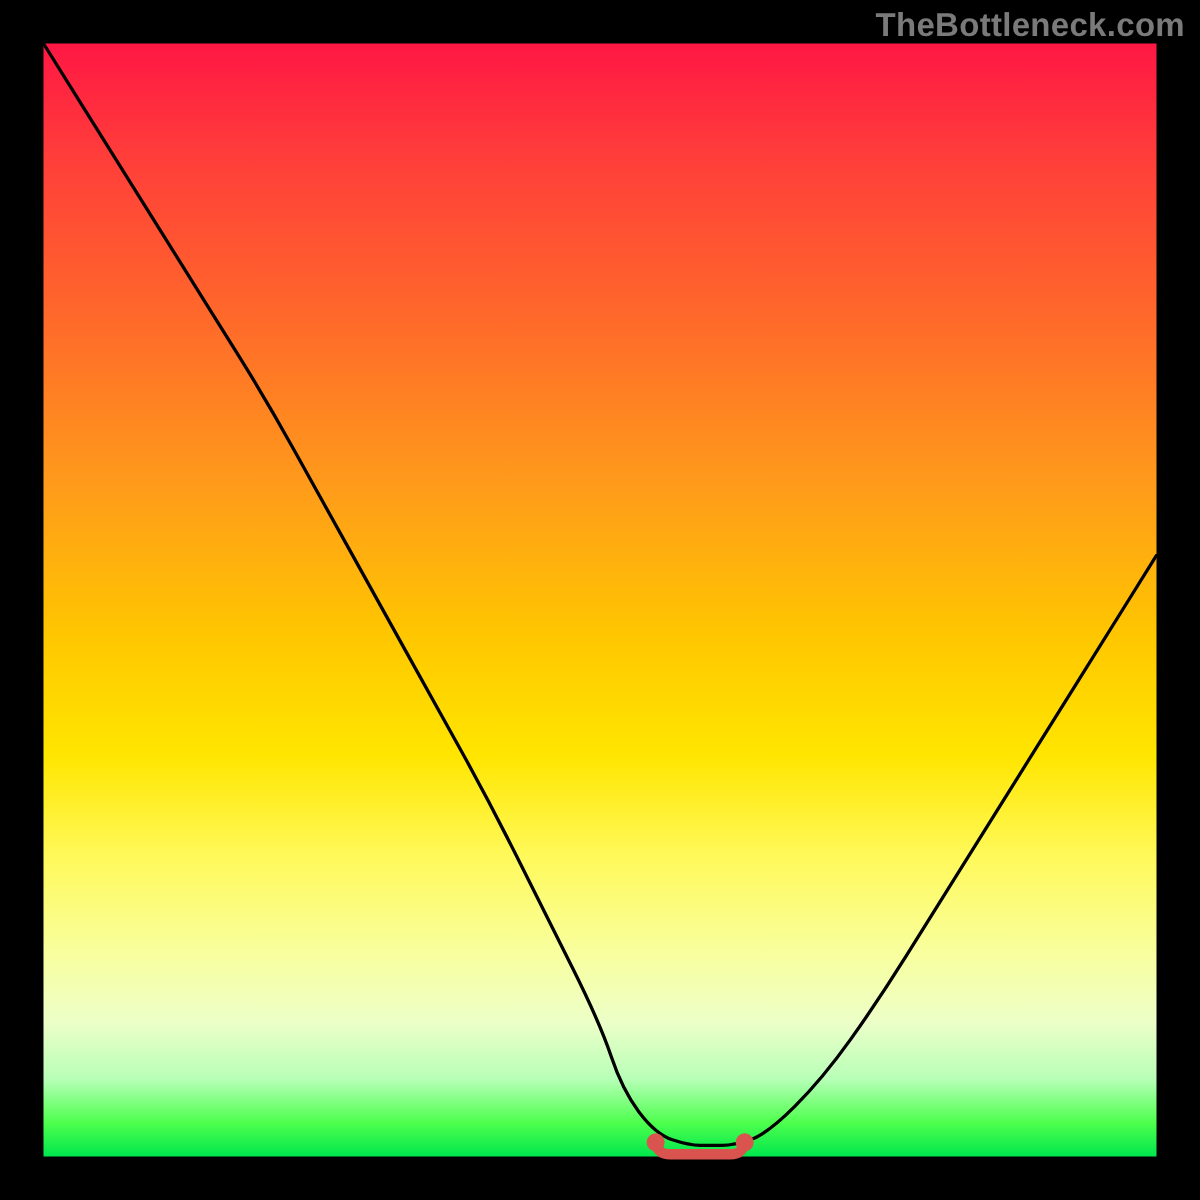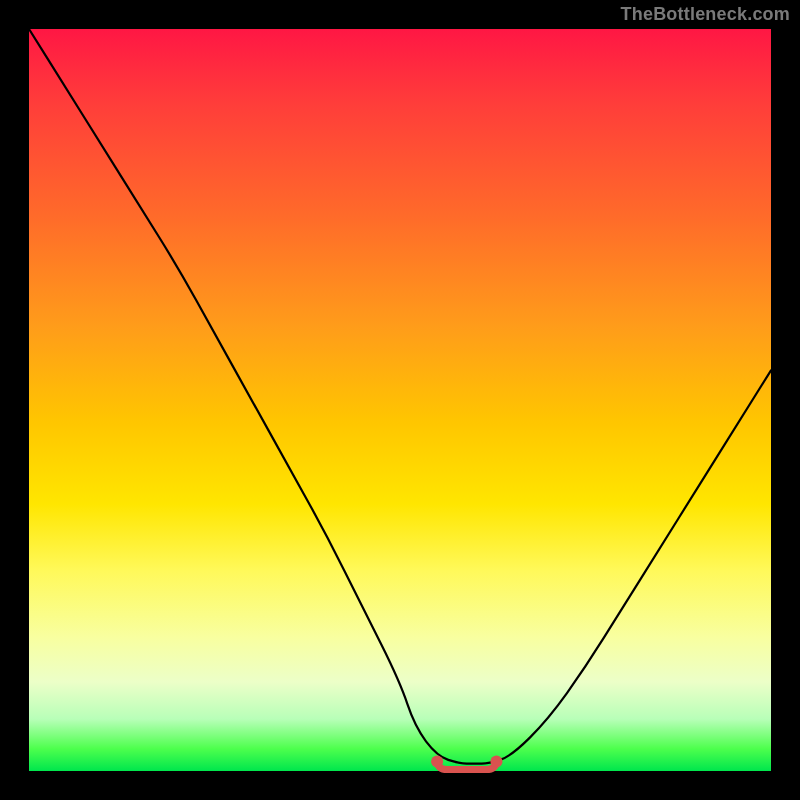--- a/index.html
+++ b/index.html
@@ -38,21 +38,21 @@
       #ecffc8 88%,
       #b8ffb8 93%,
       #4dff4d 97%,
       #00e64d 100%
     );
   }
   .watermark {
     position: absolute;
     top: 4px;
     right: 10px;
-    font-size: 18px;
+    font-size: 22px;
     font-weight: 600;
     color: #7a7a7a;
     letter-spacing: 0.2px;
     user-select: none;
   }
   svg.curve {
     position: absolute;
     left: 0;
     top: 0;
     width: 742px;

